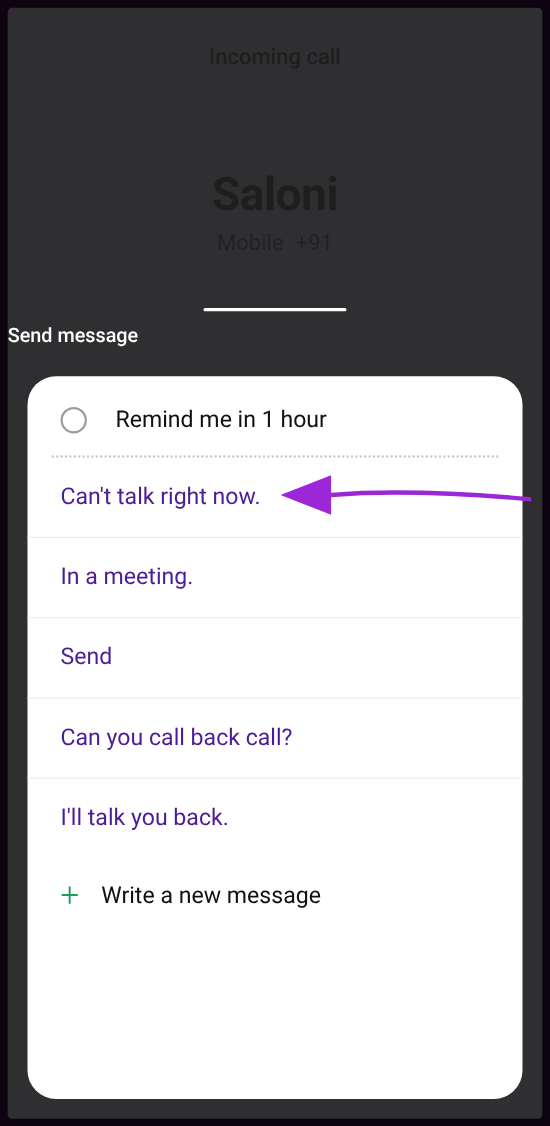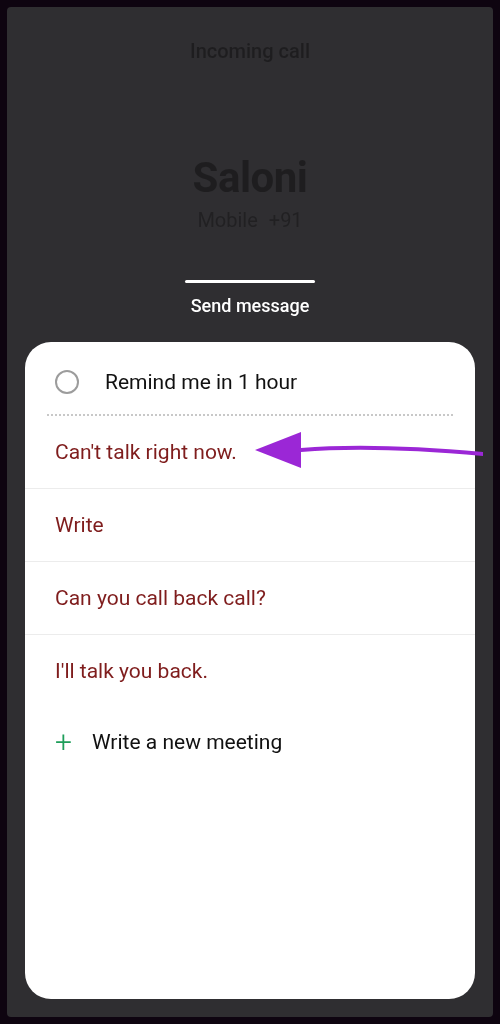--- a/index.html
+++ b/index.html
@@ -39,21 +39,20 @@
     font-weight: 400;
     margin-top: 6px;
     opacity: 0.85;
   }
   .caller-num .label { display:inline-block; }
   .caller-num .num { display:inline-block; margin-left:6px; }
   .send-msg-wrap {
     position: absolute;
     top: 273px;
     left: 0; right: 0;
-    text-align: center;
   }
   .send-msg-bar {
     width: 130px;
     height: 3px;
     background: #fff;
     border-radius: 2px;
     margin: 0 auto 12px auto;
   }
   .send-msg-label {
     color: #fff;
@@ -91,21 +90,21 @@
   .dotted-div {
     border-top: 2px dotted #c8c8c8;
     margin: 6px 22px 0 22px;
   }
   .list {
     padding: 0 0 0 0;
   }
   .item {
     font-size: 21px;
     font-weight: 400;
-    color: #7f1d1d;
+    color: #4c1d95;
     padding: 24px 16px 24px 30px;
     border-bottom: 1px solid #ececec;
     position: relative;
   }
   .item:last-of-type { border-bottom: none; }
   .new-msg-row {
     display: flex;
     align-items: center;
     padding: 20px 24px 20px 30px;
     font-size: 21px;
@@ -150,28 +149,29 @@
 
     <div class="remind-row">
       <span class="radio"></span>
       <span class="remind-label">Remind me in 1 hour</span>
     </div>
 
     <div class="dotted-div"></div>
 
     <div class="list">
       <div class="item">Can't talk right now.</div>
-      <div class="item">Write</div>
+      <div class="item">In a meeting.</div>
+      <div class="item">Send</div>
       <div class="item">Can you call back call?</div>
       <div class="item">I'll talk you back.</div>
     </div>
 
     <div class="new-msg-row">
       <span class="plus">+</span>
-      <span>Write a new meeting</span>
+      <span>Write a new message</span>
     </div>
 
   </div>
 
   <svg class="arrow" viewBox="0 0 230 48">
     <defs>
       <linearGradient id="g" x1="0" y1="0" x2="1" y2="0">
         <stop offset="0%" stop-color="#9b27d6"></stop>
         <stop offset="100%" stop-color="#9b27d6"></stop>
       </linearGradient>

